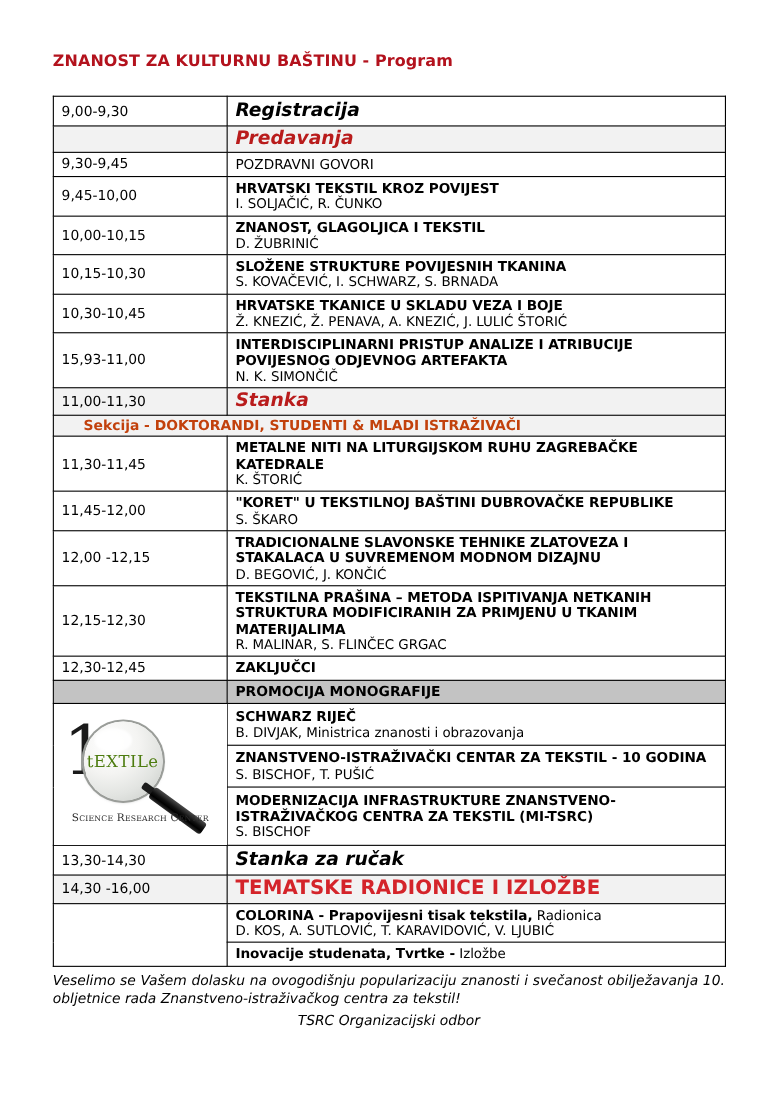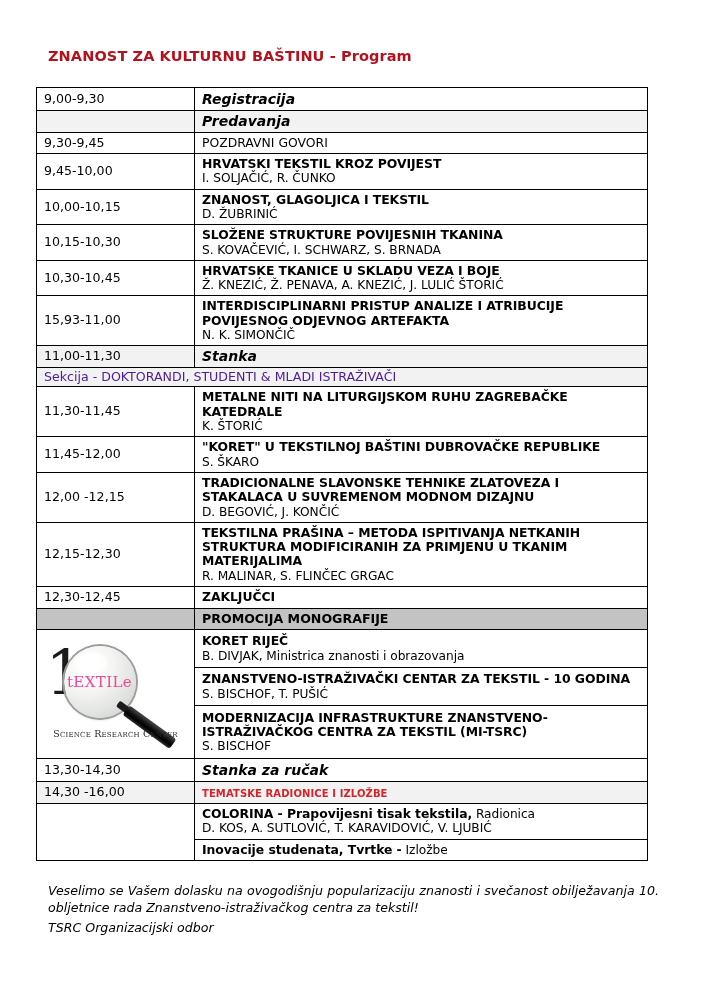--- a/index.html
+++ b/index.html
@@ -29,21 +29,21 @@
     top: 48px;
     font-family: "DejaVu Sans", sans-serif;
     font-size: 14.5px;
     font-weight: bold;
     color: #b3121d;
     letter-spacing: 0.1px;
     white-space: nowrap;
   }
   table.program {
     position: absolute;
-    left: 36px;
+    left: 48px;
     top: 87px;
     width: 611px;
     border-collapse: collapse;
     table-layout: fixed;
   }
   table.program td {
     border: 1px solid #000000;
     padding: 0;
     vertical-align: middle;
     font-size: 12.3px;
@@ -67,41 +67,42 @@
     letter-spacing: -0.05px;
   }
   .auth {
     font-weight: normal;
     font-size: 12.2px;
     letter-spacing: -0.05px;
   }
   .ital-bold {
     font-weight: bold;
     font-style: italic;
-    font-size: 14px;
-  }
-  .red { color: #000000; }
+    font-size: 17px;
+  }
+  .red { color: #b91c1c; }
   .plain {
     font-weight: normal;
     font-size: 12.4px;
   }
   tr.shade-light td { background: #f2f2f2; }
   tr.shade-mid td { background: #c3c3c3; }
   .sekcija {
-    font-weight: normal;
+    font-weight: bold;
     font-size: 12.6px;
-    color: #4c1d95;
+    color: #c2410c;
+    margin-left: 20px;
   }
   .promo-head {
     font-weight: bold;
     font-size: 12.6px;
   }
   .tematske {
     font-weight: bold;
-    font-size: 10px;
+    font-size: 18px;
     color: #d4242a;
     letter-spacing: 0.1px;
   }
 
   
   td.logo-cell {
     vertical-align: middle;
     background: #ffffff;
     position: relative;
   }
@@ -144,21 +145,21 @@
   }
   .lens-text {
     position: absolute;
     left: 28px;
     top: 44px;
     width: 68px;
     text-align: center;
     font-family: "DejaVu Serif", serif;
     font-size: 15px;
     letter-spacing: 0.4px;
-    color: #ec4899;
+    color: #4d7c0f;
   }
   .handle {
     position: absolute;
     left: 88px;
     top: 74px;
     width: 58px;
     height: 12px;
     background: linear-gradient(180deg, #4a4a4a 0%, #111111 45%, #000000 70%, #2e2e2e 100%);
     border-radius: 3px;
     transform: rotate(36deg);
@@ -196,21 +197,21 @@
     font-size: 12.6px;
     line-height: 1.35;
     text-align: justify;
     text-justify: inter-word;
   }
   .signature {
     position: absolute;
     left: 48px;
     top: 920px;
     width: 611px;
-    text-align: left;
+    text-align: center;
     font-style: italic;
     font-size: 12.6px;
   }
 </style>
 </head>
 <body>
 
 <div class="page">
 
   <div class="doc-title">ZNANOST ZA KULTURNU BAŠTINU - Program</div>
@@ -397,21 +398,21 @@
             <div class="lens"></div>
             <div class="lens-gloss"></div>
             <div class="handle-neck"></div>
             <div class="handle"></div>
             <div class="lens-text">tEXTILe</div>
             <div class="logo-sub" style="font-variant: small-caps;">Science Research Center</div>
           </div>
         </td>
         <td>
             <div class="cell">
-          <div class="ttl">KORET RIJEČ</div>
+          <div class="ttl">SCHWARZ RIJEČ</div>
           <div class="auth">B. DIVJAK, Ministrica znanosti i obrazovanja</div>
         </div>
           </td>
       </tr>
       <tr>
         <td>
             <div class="cell">
           <div class="ttl">ZNANSTVENO-ISTRAŽIVAČKI CENTAR ZA TEKSTIL - 10 GODINA</div>
           <div class="auth">S. BISCHOF, T. PUŠIĆ</div>
         </div>

